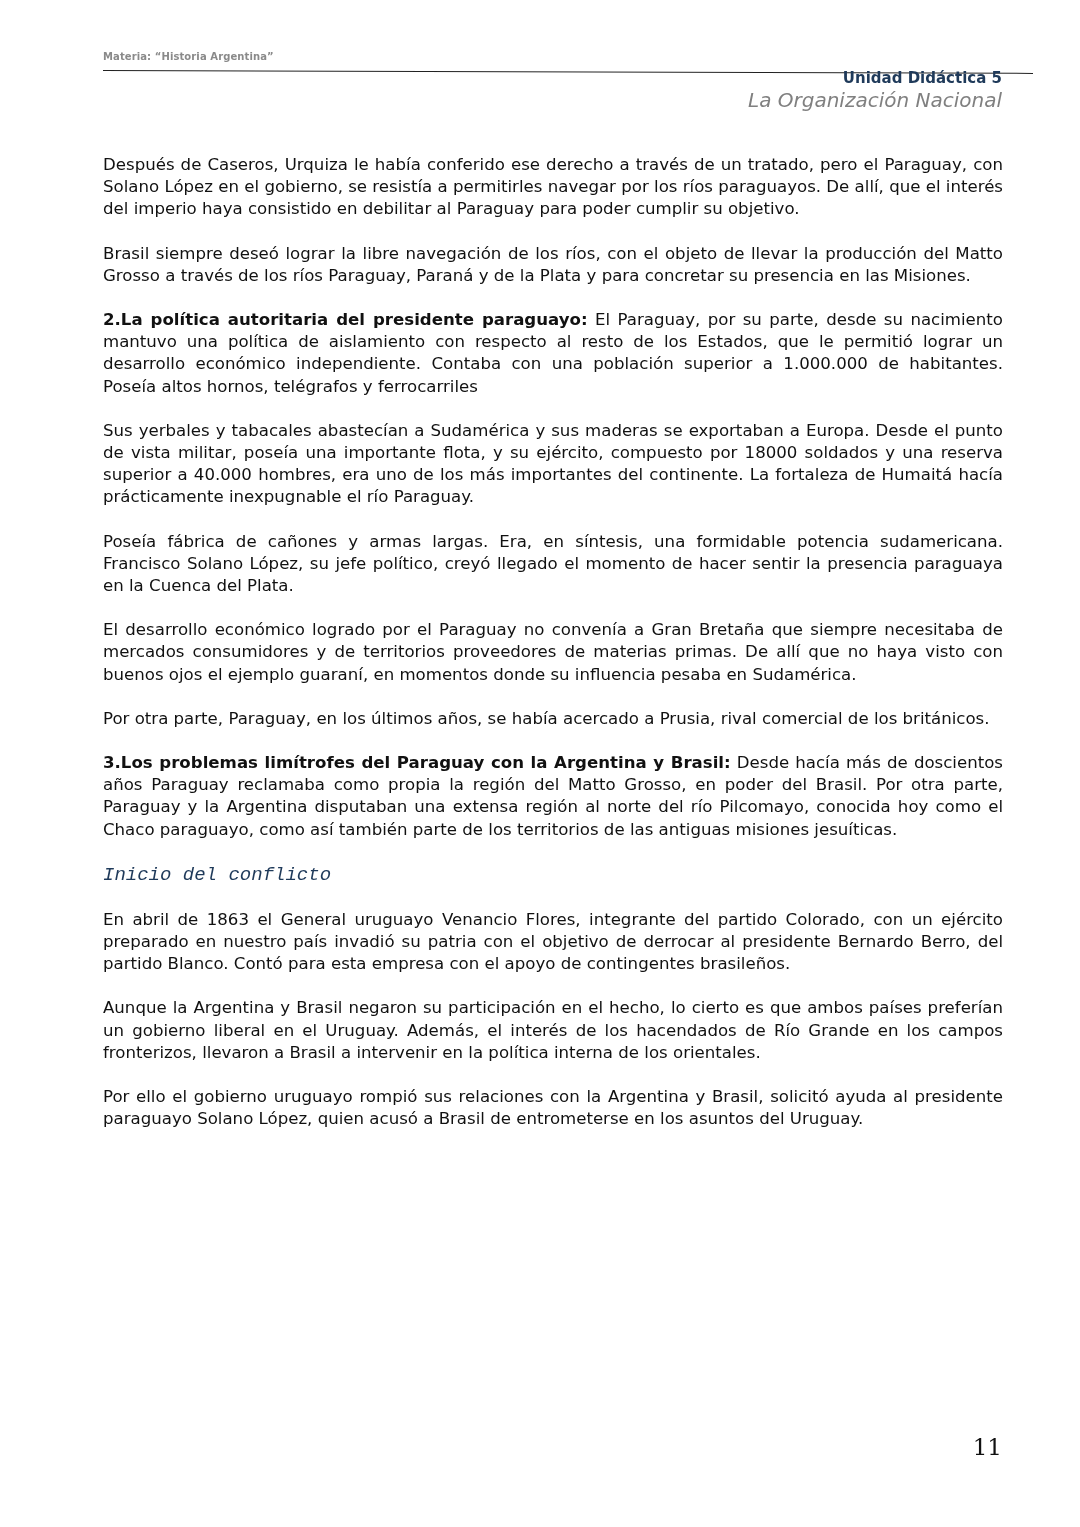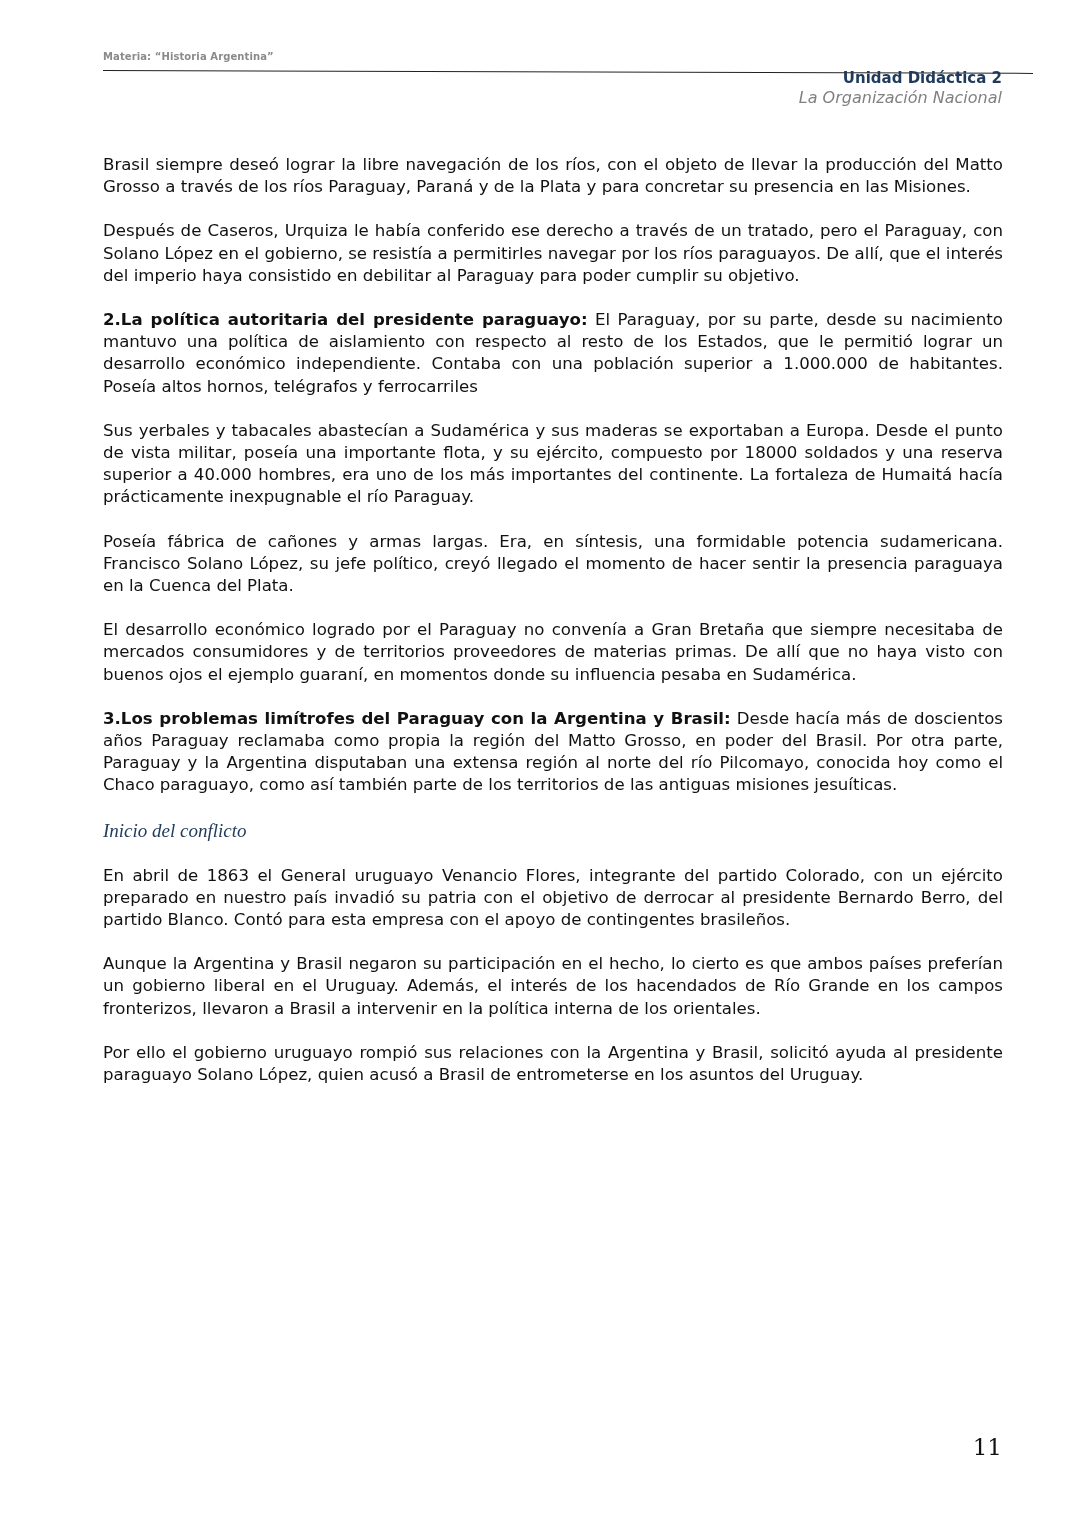--- a/index.html
+++ b/index.html
@@ -17,58 +17,59 @@
       transform: rotate(0.18deg); transform-origin: left center;
     }
     .hdr-unit {
       position: absolute; right: 78px; top: 69px;
       font-family: "DejaVu Sans", sans-serif; font-weight: bold;
       font-size: 15px; color: #1f3a5a;
     }
     .hdr-sub {
       position: absolute; right: 78px; top: 88px;
       font-family: "DejaVu Sans", sans-serif; font-style: italic;
-      font-size: 16px; color: #808080;
+      font-size: 20px; color: #808080;
     }
 
     .body {
       position: absolute; left: 103px; top: 154px; width: 900px;
       font-family: "DejaVu Sans", sans-serif; font-size: 16.6px;
       line-height: 22.2px; color: #111111;
     }
     .p { margin: 0 0 22px 0; text-align: justify; }
     .p b { font-weight: bold; }
     .section {
       margin: 0 0 22px 0;
-      font-family: Liberation Serif, serif; font-style: italic;
+      font-family: Liberation Mono, monospace; font-style: italic;
       font-size: 19px; color: #1f3a5a; line-height: 24px;
     }
 
     .page-num {
       position: absolute; right: 78px; top: 1434px;
       font-family: "DejaVu Serif", serif; font-size: 23px; color: #111111;
     }
   </style>
 </head>
 <body>
 
 <div class="page">
 
   <div class="hdr-left">Materia: “Historia Argentina”</div>
   <div class="hdr-rule"></div>
-  <div class="hdr-unit">Unidad Didáctica 2</div>
+  <div class="hdr-unit">Unidad Didáctica 5</div>
   <div class="hdr-sub">La Organización Nacional</div>
 
   <div class="body">
+    <p class="p"><span>Después de Caseros, Urquiza le había conferido ese derecho a través de un tratado, pero el Paraguay, con Solano López en el gobierno, se resistía a permitirles navegar por los ríos paraguayos. De allí, que el interés del imperio haya consistido en debilitar al Paraguay para poder cumplir su objetivo.</span></p>
     <p class="p"><span>Brasil siempre deseó lograr la libre navegación de los ríos, con el objeto de llevar la producción del Matto Grosso a través de los ríos Paraguay, Paraná y de la Plata y para concretar su presencia en las Misiones.</span></p>
-    <p class="p"><span>Después de Caseros, Urquiza le había conferido ese derecho a través de un tratado, pero el Paraguay, con Solano López en el gobierno, se resistía a permitirles navegar por los ríos paraguayos. De allí, que el interés del imperio haya consistido en debilitar al Paraguay para poder cumplir su objetivo.</span></p>
     <p class="p"><b>2.La política autoritaria del presidente paraguayo:</b><span> El Paraguay, por su parte, desde su nacimiento mantuvo una política de aislamiento con respecto al resto de los Estados, que le permitió lograr un desarrollo económico independiente. Contaba con una población superior a 1.000.000 de habitantes. Poseía altos hornos, telégrafos y ferrocarriles</span></p>
     <p class="p"><span>Sus yerbales y tabacales abastecían a Sudamérica y sus maderas se exportaban a Europa. Desde el punto de vista militar, poseía una importante flota, y su ejército, compuesto por 18000 soldados y una reserva superior a 40.000 hombres, era uno de los más importantes del continente. La fortaleza de Humaitá hacía prácticamente inexpugnable el río Paraguay.</span></p>
     <p class="p"><span>Poseía fábrica de cañones y armas largas. Era, en síntesis, una formidable potencia sudamericana. Francisco Solano López, su jefe político, creyó llegado el momento de hacer sentir la presencia paraguaya en la Cuenca del Plata.</span></p>
     <p class="p"><span>El desarrollo económico logrado por el Paraguay no convenía a Gran Bretaña que siempre necesitaba de mercados consumidores y de territorios proveedores de materias primas. De allí que no haya visto con buenos ojos el ejemplo guaraní, en momentos donde su influencia pesaba en Sudamérica.</span></p>
+    <p class="p"><span>Por otra parte, Paraguay, en los últimos años, se había acercado a Prusia, rival comercial de los británicos.</span></p>
     <p class="p"><b>3.Los problemas limítrofes del Paraguay con la Argentina y Brasil:</b><span> Desde hacía más de doscientos años Paraguay reclamaba como propia la región del Matto Grosso, en poder del Brasil. Por otra parte, Paraguay y la Argentina disputaban una extensa región al norte del río Pilcomayo, conocida hoy como el Chaco paraguayo, como así también parte de los territorios de las antiguas misiones jesuíticas.</span></p>
 
     <div class="section">Inicio del conflicto</div>
 
     <p class="p"><span>En abril de 1863 el General uruguayo Venancio Flores, integrante del partido Colorado, con un ejército preparado en nuestro país invadió su patria con el objetivo de derrocar al presidente Bernardo Berro, del partido Blanco. Contó para esta empresa con el apoyo de contingentes brasileños.</span></p>
     <p class="p"><span>Aunque la Argentina y Brasil negaron su participación en el hecho, lo cierto es que ambos países preferían un gobierno liberal en el Uruguay. Además, el interés de los hacendados de Río Grande en los campos fronterizos, llevaron a Brasil a intervenir en la política interna de los orientales.</span></p>
     <p class="p"><span>Por ello el gobierno uruguayo rompió sus relaciones con la Argentina y Brasil, solicitó ayuda al presidente paraguayo Solano López, quien acusó a Brasil de entrometerse en los asuntos del Uruguay.</span></p>
   </div>
 
   <div class="page-num">11</div>

